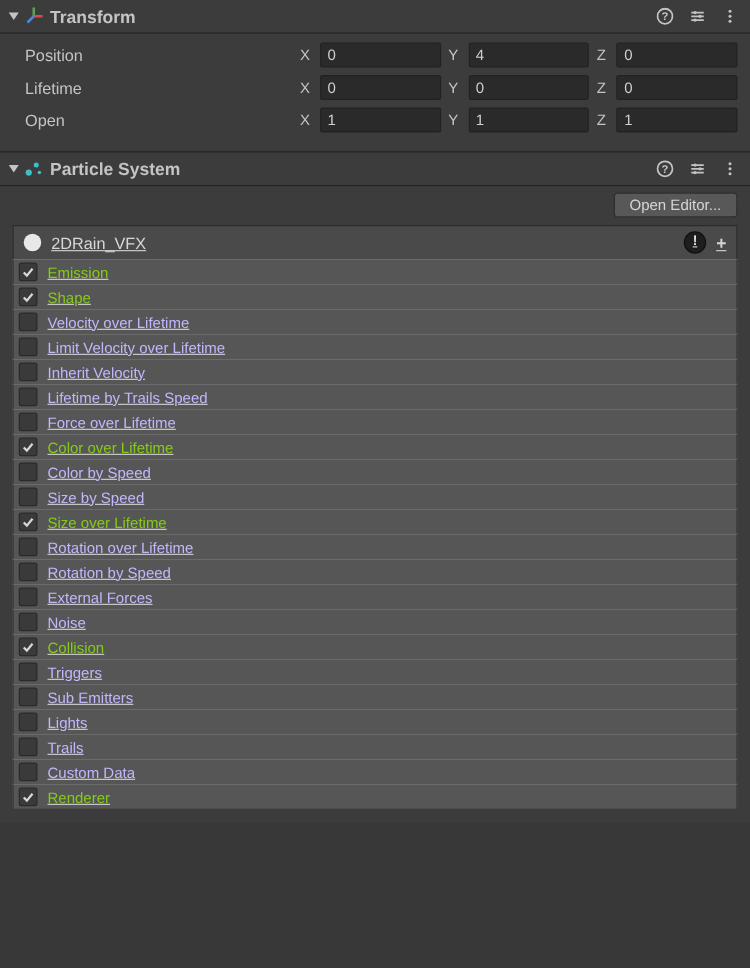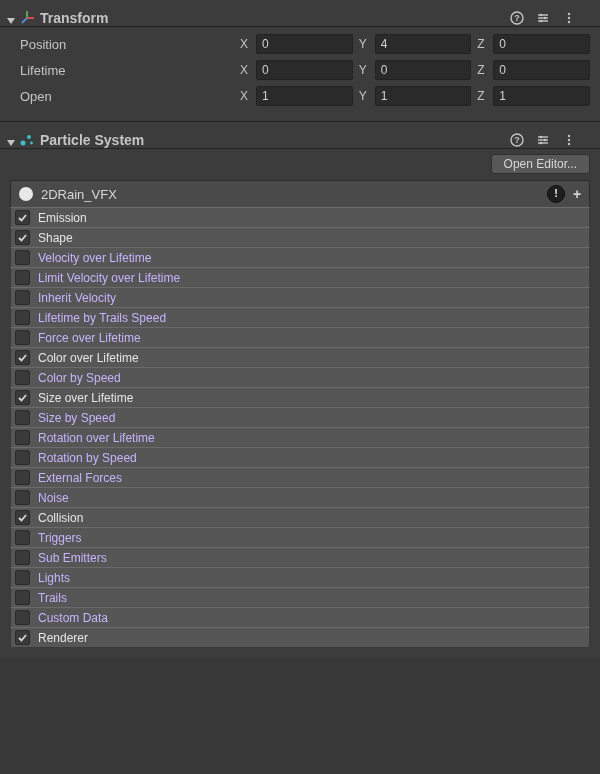--- a/index.html
+++ b/index.html
@@ -11,25 +11,25 @@
     font-family: Arial, Helvetica, sans-serif;
     font-size: 12px;
     color: #c4c4c4;
     overflow: hidden;
   }
   .panel {
     width: 600px;
   }
   .component-header {
     display: flex;
-    align-items: flex-end;
+    align-items: center;
     height: 26px;
     background: #3c3c3c;
     border-bottom: 1px solid #232323;
-    padding: 0 21px 0 6px;
+    padding: 0 6px 0 6px;
     gap: 3px;
   }
   .foldout {
     width: 10px;
     height: 10px;
     display: inline-block;
   }
   .foldout svg { display: block; }
   .comp-icon {
     width: 16px;
@@ -122,20 +122,21 @@
     line-height: 18px;
     padding: 0 12px;
     cursor: pointer;
     text-align: right;
   }
 
   
   .ps-area {
     padding: 0 10px 10px 10px;
     background: #3c3c3c;
+    text-decoration: underline;
   }
   .ps-main-row {
     display: flex;
     align-items: center;
     background: #4a4a4a;
     border: 1px solid #2c2c2c;
     border-bottom: none;
     height: 26px;
     padding-left: 4px;
     position: relative;
@@ -204,21 +205,21 @@
     cursor: pointer;
     flex-shrink: 0;
   }
   .chk.on svg { display: block; }
   .chk svg { display: none; }
   .module-label {
     font-size: 12px;
     cursor: pointer;
   }
   .module-row.dim .module-label { color: #c4b5fd; }
-  .module-row.on .module-label { color: #e5e5e5; }
+  .module-row.on .module-label { color: #84cc16; }
 
   
   svg .stroke { stroke: #c4c4c4; fill: none; stroke-width: 1.4; }
 </style>
 </head>
 <body>
 
 <div class="panel">
 
   <div class="component-header">
@@ -412,31 +413,31 @@
             <svg width="11" height="11" viewBox="0 0 11 11">
               <polyline points="2,6 4.5,8.5 9,3" stroke="#d8d8d8" stroke-width="1.8" fill="none"></polyline>
             </svg>
           </span>
           <span class="module-label">Color over Lifetime</span>
         </div>
         <div class="module-row dim">
           <span class="chk"></span>
           <span class="module-label">Color by Speed</span>
         </div>
+        <div class="module-row dim">
+          <span class="chk"></span>
+          <span class="module-label">Size by Speed</span>
+        </div>
         <div class="module-row on">
           <span class="chk on">
             <svg width="11" height="11" viewBox="0 0 11 11">
               <polyline points="2,6 4.5,8.5 9,3" stroke="#d8d8d8" stroke-width="1.8" fill="none"></polyline>
             </svg>
           </span>
           <span class="module-label">Size over Lifetime</span>
-        </div>
-        <div class="module-row dim">
-          <span class="chk"></span>
-          <span class="module-label">Size by Speed</span>
         </div>
         <div class="module-row dim">
           <span class="chk"></span>
           <span class="module-label">Rotation over Lifetime</span>
         </div>
         <div class="module-row dim">
           <span class="chk"></span>
           <span class="module-label">Rotation by Speed</span>
         </div>
         <div class="module-row dim">

